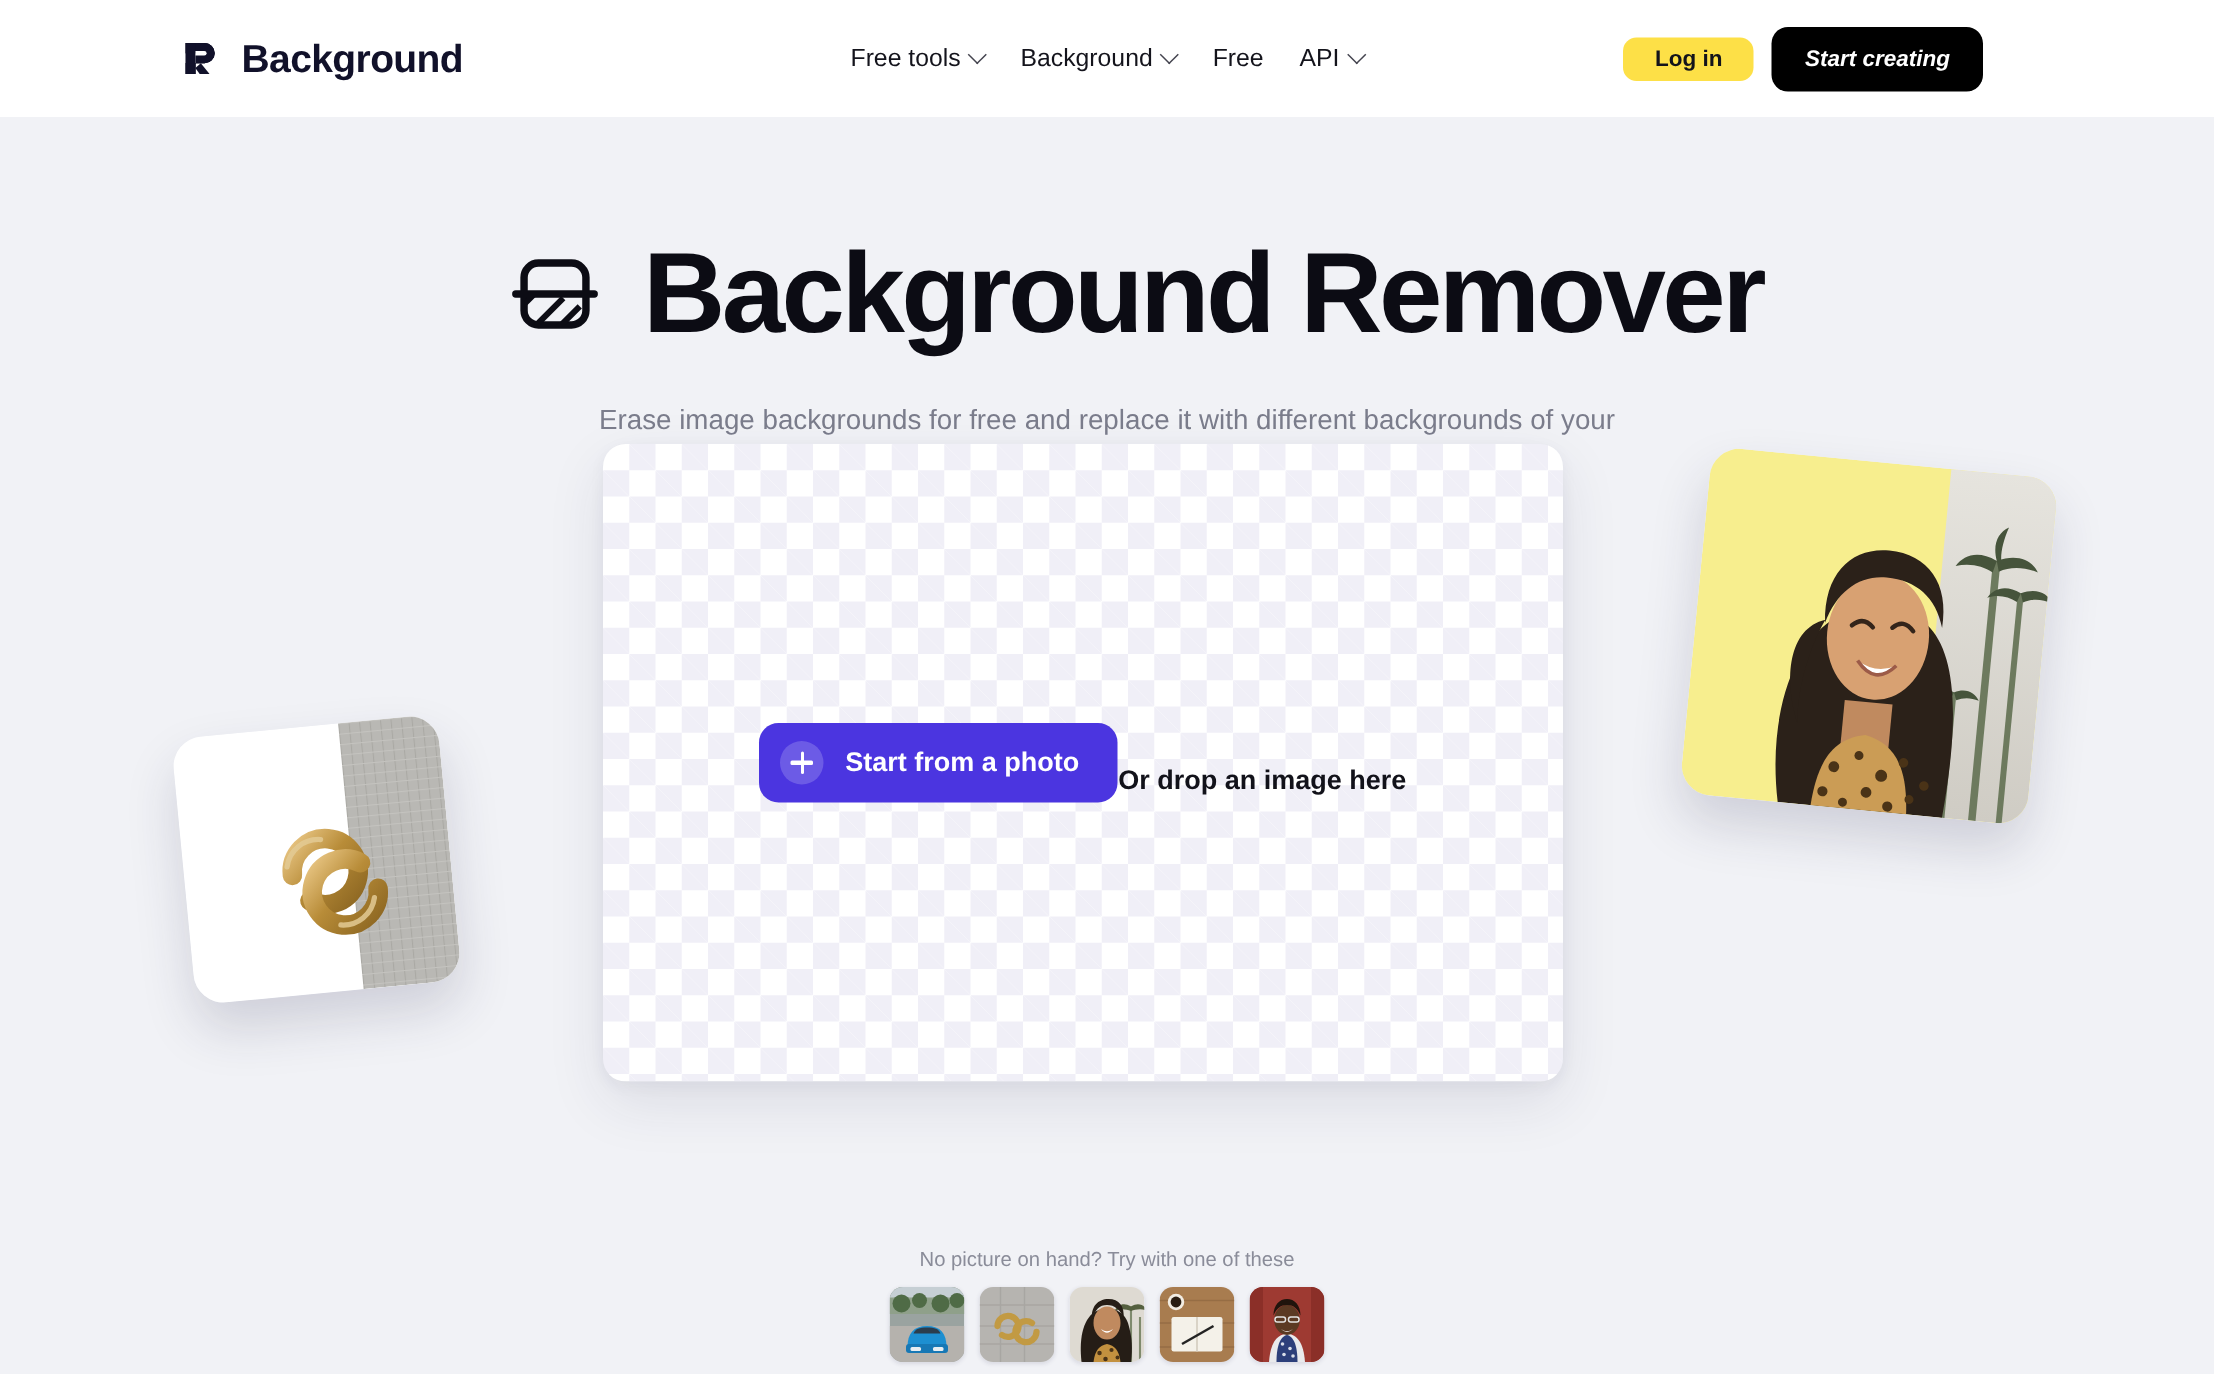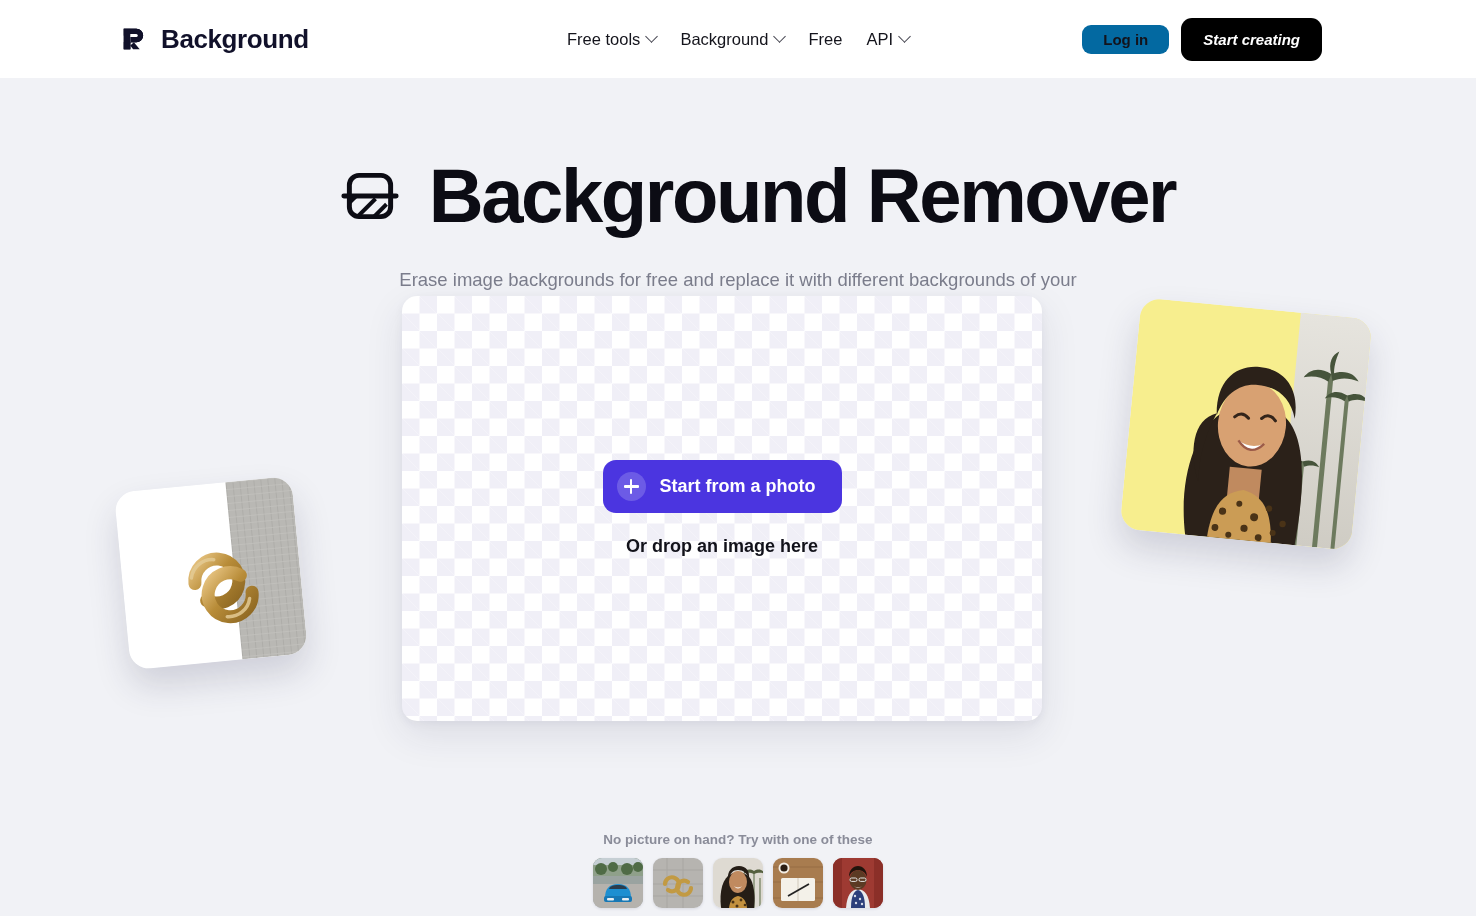--- a/index.html
+++ b/index.html
@@ -66,21 +66,21 @@
   }
 
   .header-actions {
     position: absolute;
     right: 154px;
     display: flex;
     align-items: center;
     gap: 12px;
   }
   .btn-login {
-    background: #0369a1;
+    background: #fde047;
     color: #13131b;
     border: none;
     border-radius: 9px;
     padding: 6px 21px;
     font-size: 15px;
     font-weight: bold;
     font-family: inherit;
     cursor: pointer;
   }
   .btn-start {
@@ -133,21 +133,20 @@
     height: 425px;
     border-radius: 15px;
     background-color: #ffffff;
     background-image:
       linear-gradient(45deg, #f0eff7 25%, transparent 25%, transparent 75%, #f0eff7 75%),
       linear-gradient(45deg, #f0eff7 25%, transparent 25%, transparent 75%, #f0eff7 75%);
     background-size: 35px 35px;
     background-position: 0 0, 17.5px 17.5px;
     box-shadow: 0 14px 38px rgba(40, 44, 80, 0.10), 0 3px 10px rgba(40, 44, 80, 0.05);
     display: flex;
-    flex-direction: column;
     align-items: center;
     justify-content: center;
     z-index: 20;
   }
 
   .btn-photo {
     background: #4b35e0;
     color: #ffffff;
     border: none;
     border-radius: 13px;
@@ -206,21 +205,21 @@
 
   
   .samples {
     position: absolute;
     left: 0; right: 0;
     top: 832px;
     text-align: center;
   }
   .samples-label {
     font-size: 13.5px;
-    font-weight: bold;
+    font-weight: normal;
     color: #8a8c99;
   }
   .sample-row {
     margin-top: 11px;
     display: flex;
     justify-content: center;
     gap: 10px;
   }
   .thumb {
     width: 50px; height: 50px;

